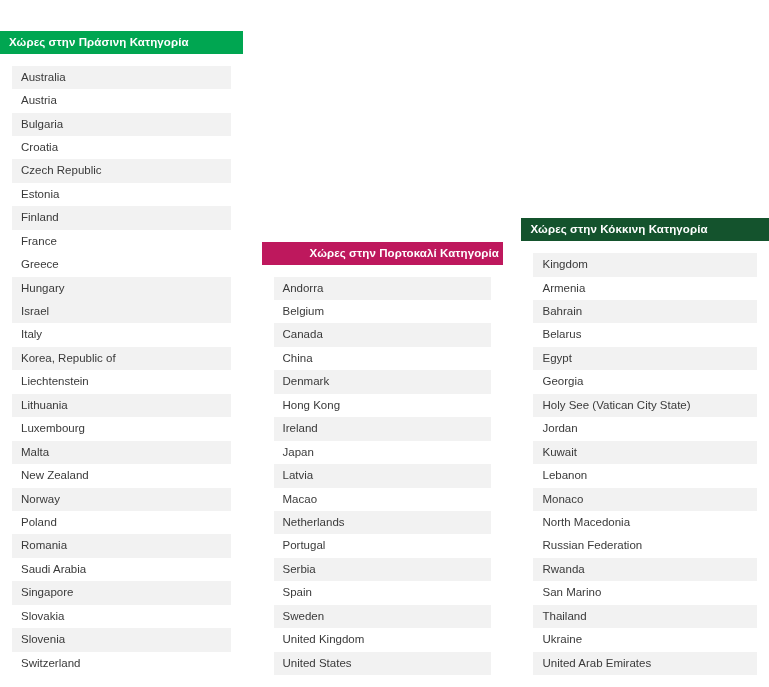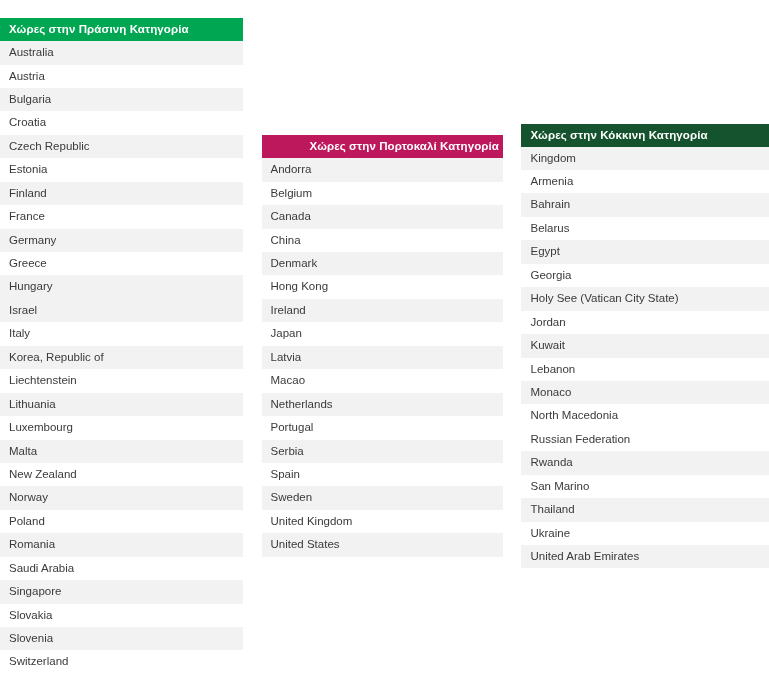--- a/index.html
+++ b/index.html
@@ -12,21 +12,21 @@
     height: 687px;
     overflow: hidden;
     font-family: "Liberation Sans", sans-serif;
     color: #333333;
   }
   .board {
     position: relative;
     width: 769px;
     height: 687px;
     display: flex;
-    align-items: center;
+    align-items: flex-end;
     padding-top: 5px;
     box-sizing: border-box;
   }
   .column {
     box-sizing: border-box;
   }
   .col-1 { width: 243px; margin-left: 0px; }
   .col-gap { width: 19px; }
   .col-2 { width: 241px; }
   .col-3 { width: 248px; }
@@ -43,21 +43,21 @@
     overflow: hidden;
     box-sizing: border-box;
   }
   .col-header.green  { background: #00a651; }
   .col-header.orange { background: #be185d; padding-left: 48px; }
   .col-header.red    { background: #14532d; }
 
   .col-list {
     list-style: none;
     margin: 0;
-    padding: 0;
+    padding: 12px;
   }
   .row {
     height: 23.45px;
     line-height: 23.45px;
     padding: 0 9px;
     font-size: 11.5px;
     color: #3a3a3a;
     white-space: nowrap;
     overflow: hidden;
     text-overflow: ellipsis;
@@ -77,21 +77,20 @@
     <div class="col-header green">Χώρες στην Πράσινη Κατηγορία</div>
     <ul class="col-list">
         <li class="row striped">Australia</li>
         <li class="row">Austria</li>
         <li class="row striped">Bulgaria</li>
         <li class="row">Croatia</li>
         <li class="row striped">Czech Republic</li>
         <li class="row">Estonia</li>
         <li class="row striped">Finland</li>
         <li class="row">France</li>
-        <li class="row striped">Germany</li>
         <li class="row">Greece</li>
         <li class="row striped">Hungary</li>
         <li class="row striped">Israel</li>
         <li class="row">Italy</li>
         <li class="row striped">Korea, Republic of</li>
         <li class="row">Liechtenstein</li>
         <li class="row striped">Lithuania</li>
         <li class="row">Luxembourg</li>
         <li class="row striped">Malta</li>
         <li class="row">New Zealand</li>

